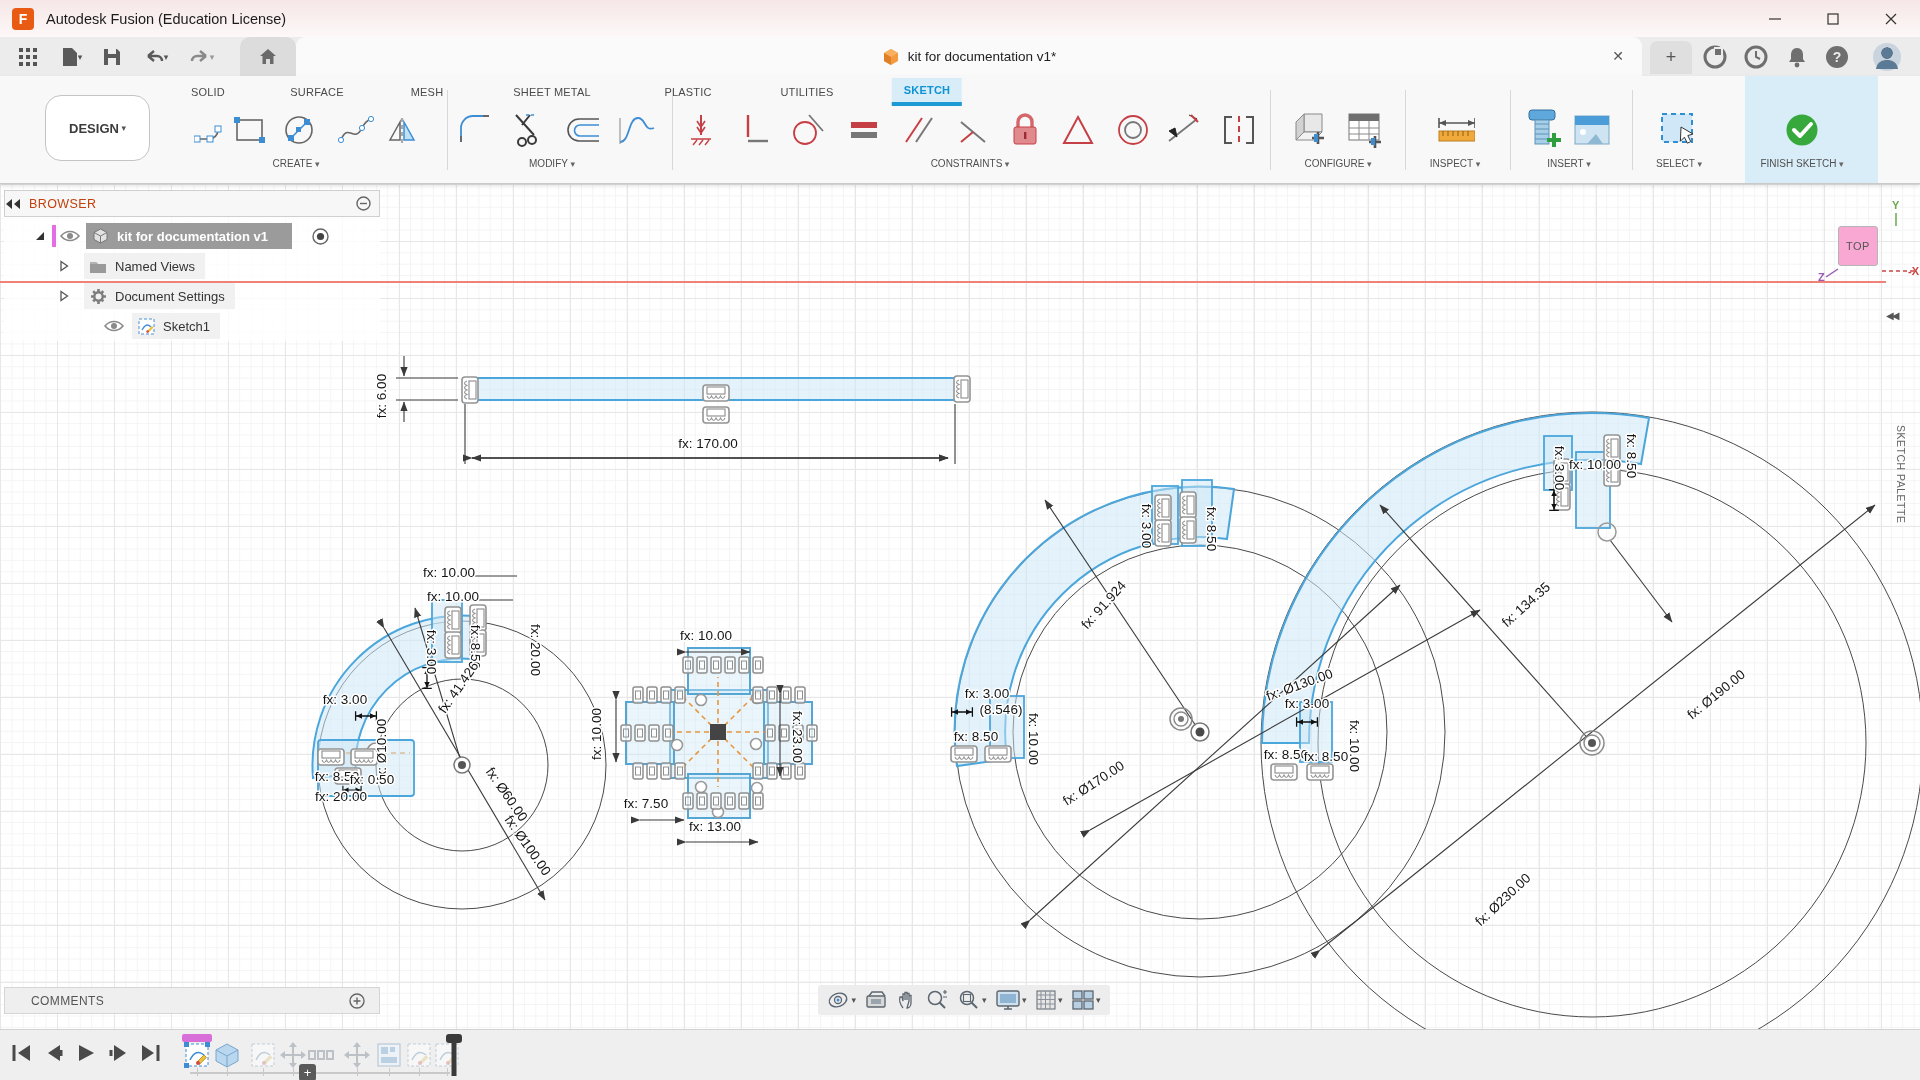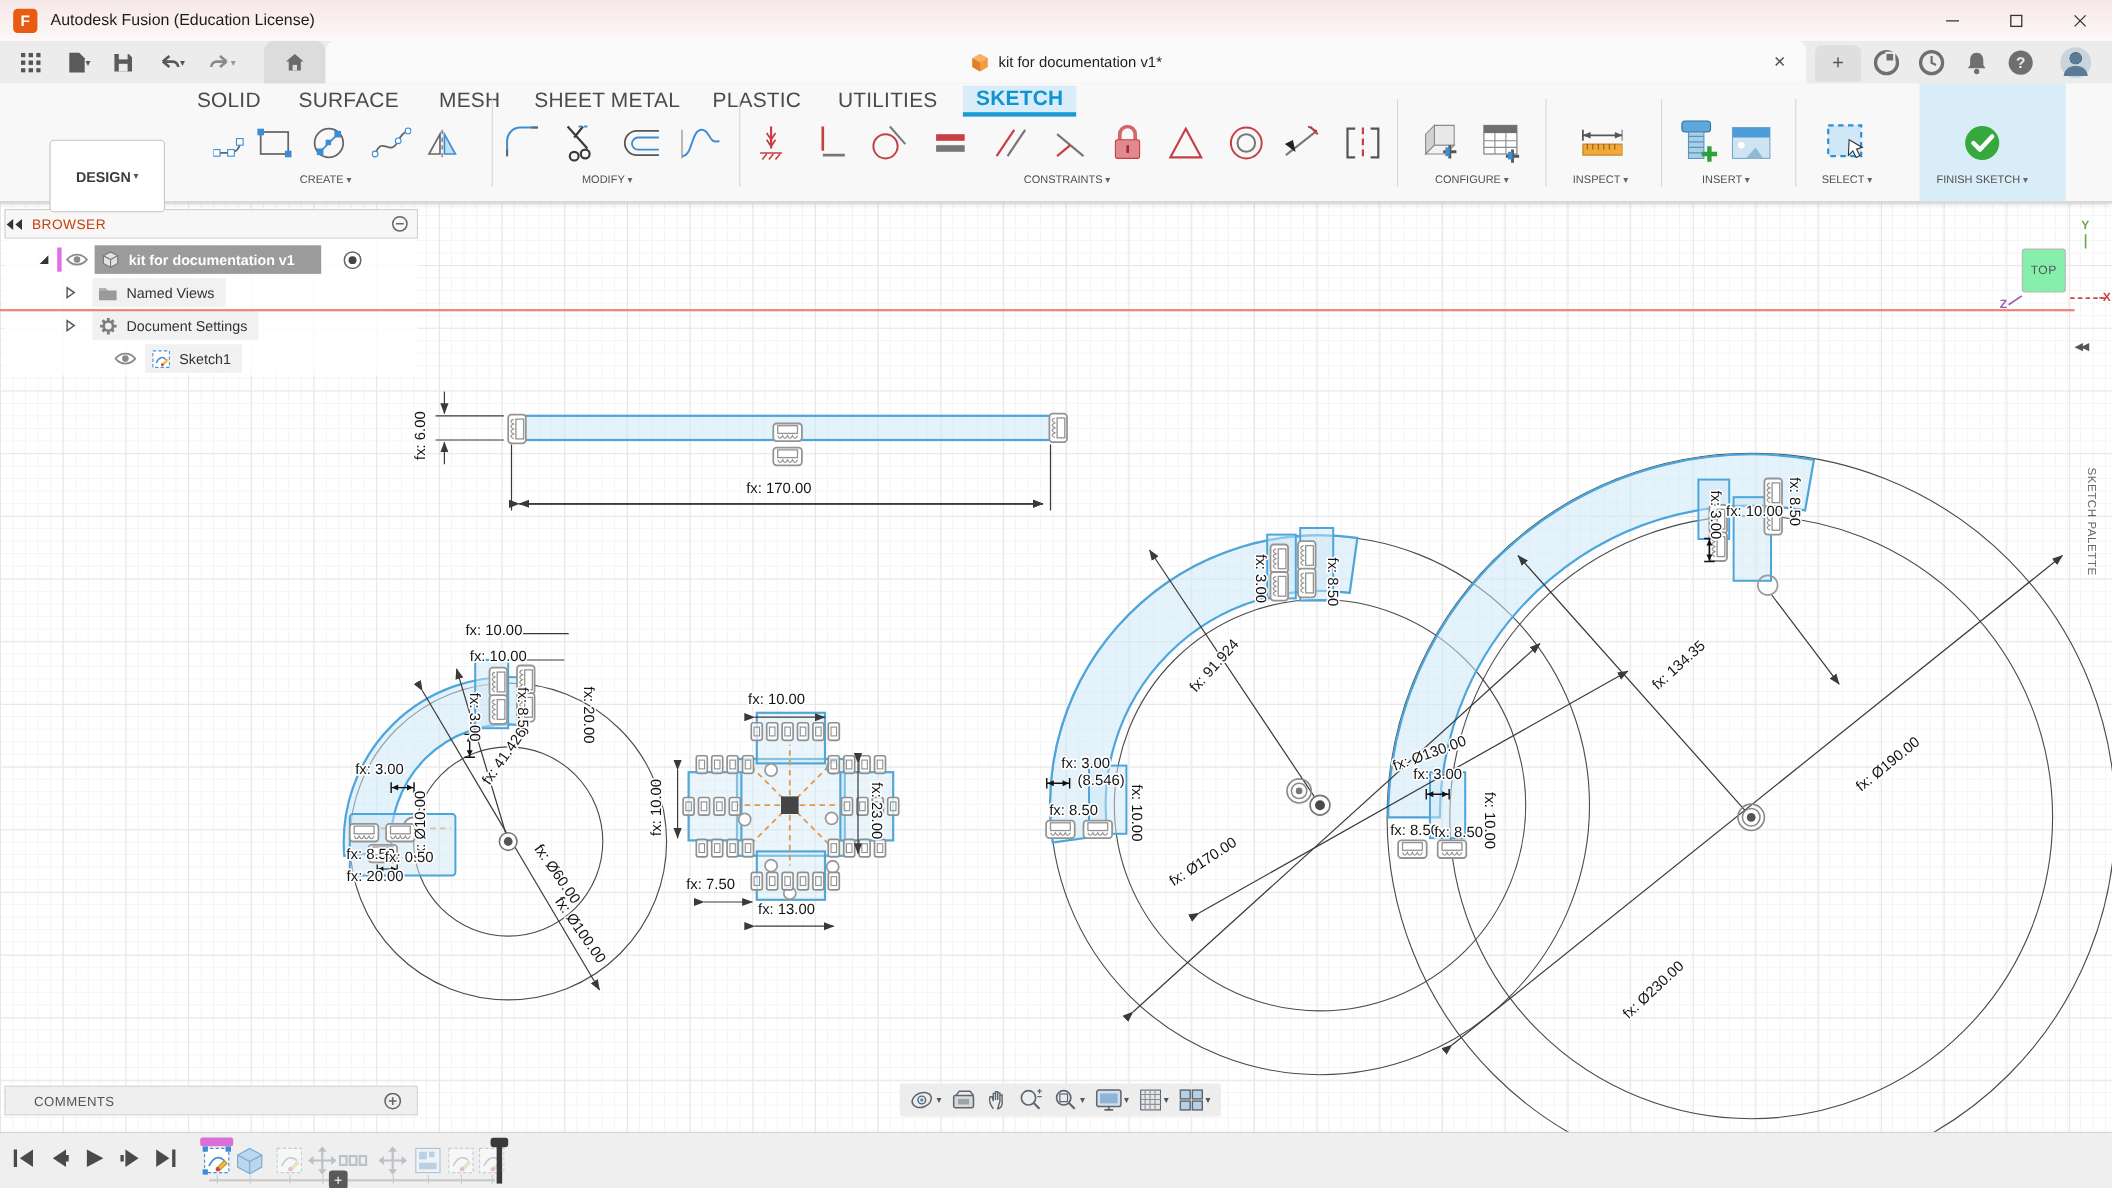--- a/index.html
+++ b/index.html
@@ -26,26 +26,26 @@
   .doctab-label { font-size:13.5px; color:#222; margin-left:8px; }
   .doctab-close { position:absolute; right:14px; top:9px; width:20px; height:20px; color:#555; font-size:14px;
     display:flex; align-items:center; justify-content:center; }
   .newtab { position:absolute; left:1650px; top:4px; width:42px; height:33px; background:#dfdfdf; border-radius:7px 7px 0 0;
     display:flex; align-items:center; justify-content:center; font-size:18px; color:#555; }
   .hdr-circ { position:absolute; top:8px; width:24px; height:24px; }
 
   
   .ribbon { position:absolute; left:0; top:76px; width:1920px; height:108px; background:#f8f8f8;
     border-bottom:1px solid #c9c9c9; box-shadow:0 2px 4px rgba(0,0,0,.12); z-index:55; }
-  .rtab { position:absolute; top:2px; height:28px; transform:translateX(-50%); padding:0 12px; font-size:19px;
+  .rtab { position:absolute; top:2px; height:28px; transform:translateX(-50%); padding:0 12px; font-size:11px;
     color:#4a4a4a; display:flex; align-items:center; letter-spacing:.2px; }
   .rtab.active { color:#0f93d2; font-weight:bold; background:#d9edf8; border-bottom:4px solid #1b9ad5; }
   .designbox { position:absolute; left:45px; top:19px; width:105px; height:66px; background:#fff;
-    border:1px solid #c4c4c4; border-radius:4px; display:flex; align-items:center; justify-content:center;
-    font-size:13px; font-weight:bold; color:#3c3c3c;margin-top:32px; }
+    border:1px solid #c4c4c4; border-radius:16px; display:flex; align-items:center; justify-content:center;
+    font-size:13px; font-weight:bold; color:#3c3c3c; }
   .grplabel { position:absolute; top:82px; transform:translateX(-50%); font-size:10px; color:#4f4f4f; white-space:nowrap; }
   .grplabel::after, .designbox .dcaret, .withcaret::after { content:" ▾"; font-size:9px; color:#666; }
   .tool { position:absolute; top:32px; width:40px; height:44px; transform:translateX(-50%);
     display:flex; align-items:center; justify-content:center; }
   .rdiv { position:absolute; top:14px; width:1px; height:80px; background:#d8d8d8; }
   .finishpanel { position:absolute; left:1745px; top:0; width:133px; height:107px; background:#d9edf8; }
 
   
   .canvas { position:absolute; left:0; top:184px; width:1920px; height:845px; background:#fff;
     background-image:
@@ -76,21 +76,21 @@
   .comments .txt { font-size:12px; color:#555; letter-spacing:.4px; margin-left:26px; }
   .comments .plus { position:absolute; right:14px; }
 
   
   .navbar { position:absolute; left:818px; top:985px; width:292px; height:30px; background:rgba(236,236,236,.97);
     border-radius:3px; display:flex; align-items:center; justify-content:space-evenly; z-index:20; }
   .nav-ic { display:flex; align-items:center; gap:2px; }
 
   
   .viewcube { position:absolute; left:1820px; top:205px; width:100px; height:90px; z-index:20; }
-  .topface { position:absolute; left:18px; top:21px; width:40px; height:40px; background:#86efac;
+  .topface { position:absolute; left:18px; top:21px; width:40px; height:40px; background:#f9a8d4;
     border:1px solid #b5b5b5; border-radius:3px; display:flex; align-items:center; justify-content:center;
     font-size:11px; color:#555; letter-spacing:.5px; }
   .ax { position:absolute; font-size:11px; font-weight:bold; }
   .collapse2 { position:absolute; left:1886px; top:310px; font-size:10px; color:#555; z-index:20; letter-spacing:-2px; }
   .palette-tab { position:absolute; left:1890px; top:425px; width:22px; height:110px; z-index:20; }
   .palette-tab span { position:absolute; left:50%; top:0; transform:translateX(-50%) ; writing-mode:vertical-rl;
     font-size:10.5px; color:#666; letter-spacing:.5px; white-space:nowrap; }
 
   
   .timeline { position:absolute; left:0; top:1029px; width:1920px; height:51px; background:#efefef;

